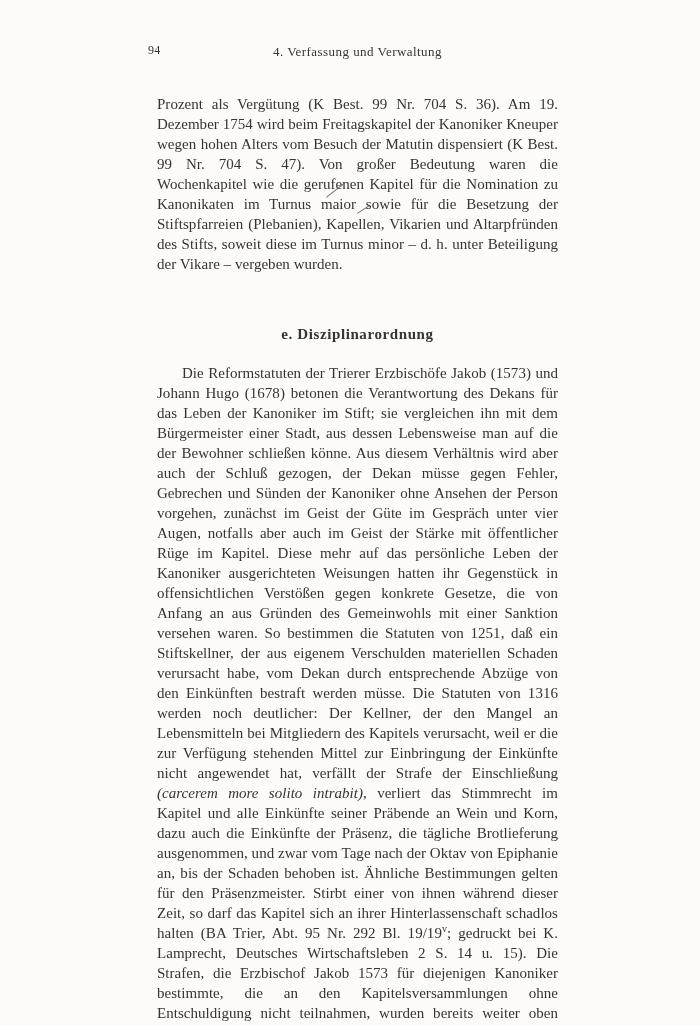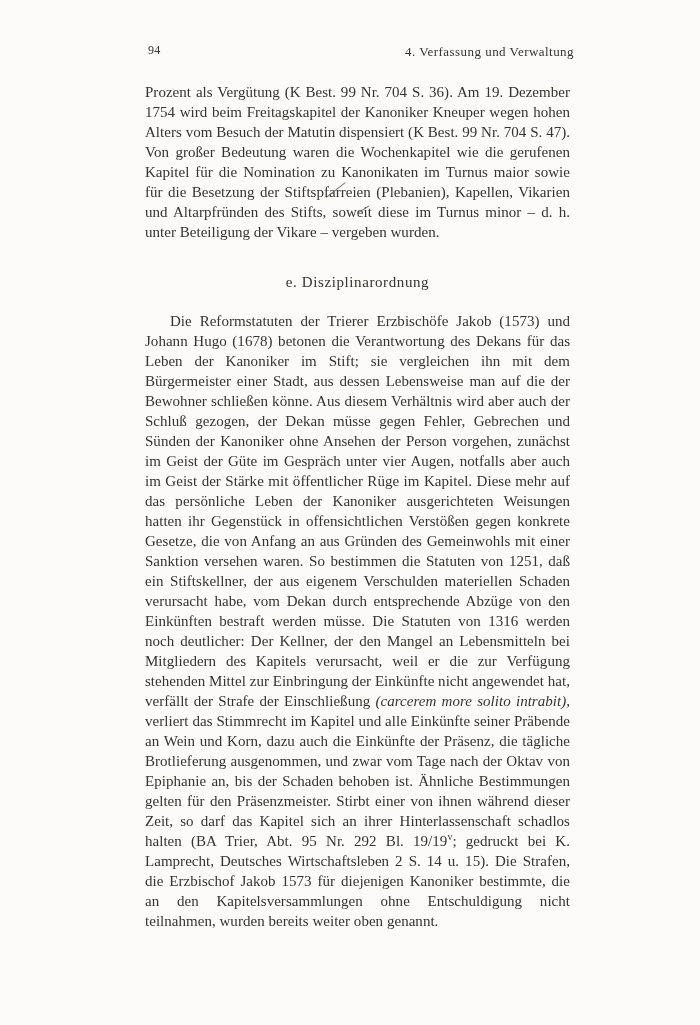--- a/index.html
+++ b/index.html
@@ -18,36 +18,36 @@
   .running-head{
     position:absolute;top:43px;left:141px;width:433px;height:18px;
     font-size:13.5px;
   }
   .pagenum{
     position:absolute;left:7px;top:0;
     font-size:12px;letter-spacing:.02em;
   }
   .running-title{
     position:absolute;left:0;right:0;top:1px;
-    text-align:right;font-size:13px;letter-spacing:.035em;
+    text-align:center;font-size:13px;letter-spacing:.035em;
   }
   .text-block{
     position:absolute;top:78px;left:141px;width:433px;
   }
   .para{
-    margin:4px;
+    margin:16px;
     font-size:15px;line-height:20px;
     text-align:justify;
     letter-spacing:.002em;
   }
   .indented{text-indent:25px;}
   .section-heading{
-    margin:32px 0 20px 0;
+    margin:52px 0 20px 0;
     text-align:center;
-    font-size:15px;font-weight:400;
+    font-size:15px;font-weight:700;
     letter-spacing:.04em;
   }
   em.latin{font-style:italic;}
   sup.folio{font-size:10px;line-height:0;vertical-align:super;}
   .pen-mark{
     position:absolute;height:0;
     border-top:1.3px solid #5f5a51;
     opacity:.85;
   }
   .pen-mark-1{left:326px;top:197px;width:24px;transform:rotate(-38deg);transform-origin:0 0;}

